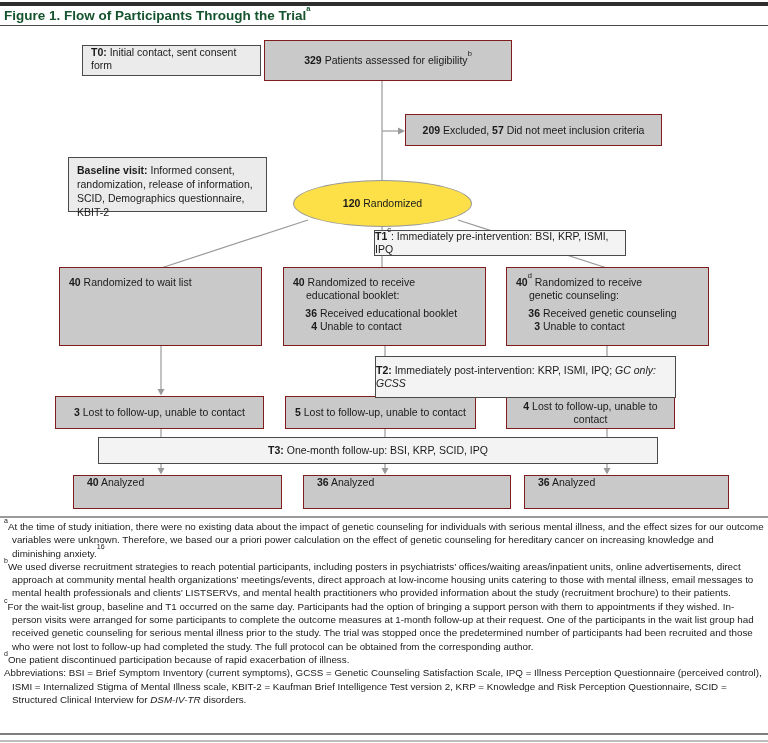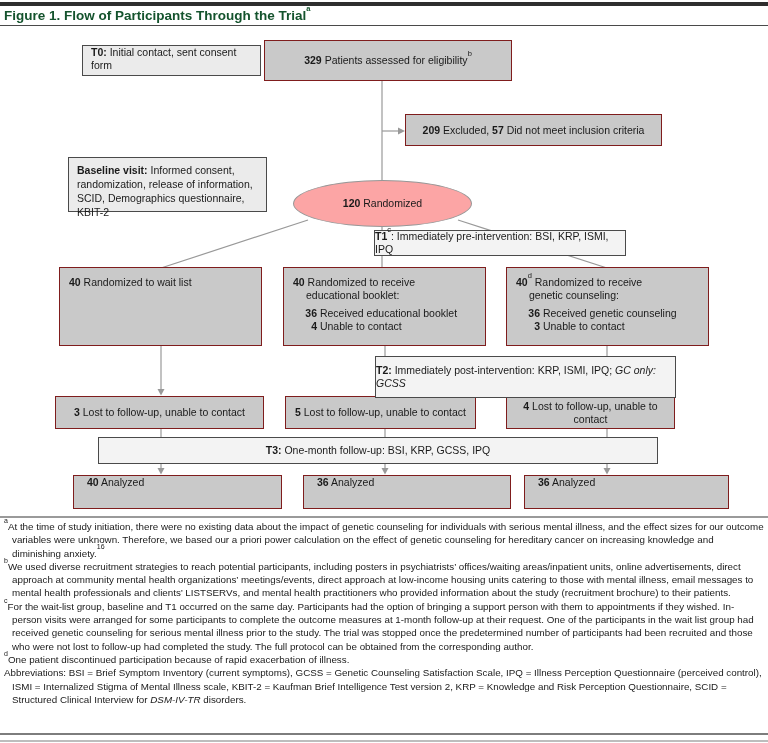--- a/index.html
+++ b/index.html
@@ -25,21 +25,21 @@
   .light{background:#ebebeb;border:1.5px solid #4a4a4a;}
   .tbox{background:#f3f3f3;border:1.5px solid #4a4a4a;z-index:3;
         display:flex;align-items:center;justify-content:center;text-align:left;}
   .vcenter{display:flex;margin-left:18px;}
   .hcenter{display:flex;align-items:center;justify-content:center;text-align:center;}
 
   .t0{left:64px;top:45px;width:179px;height:31px;padding-left:8px;}
   .assessed{left:264px;top:40px;width:248px;height:41px;}
   .excluded{left:405px;top:114px;width:257px;height:32px;}
   .baseline{left:68px;top:157px;width:199px;height:55px;padding:5px 8px;line-height:14px;}
-  .ellipse{left:293px;top:180px;width:179px;height:47px;background:#fca5a5;
+  .ellipse{left:293px;top:180px;width:179px;height:47px;background:#fde047;
            border:1px solid #979797;border-radius:50%;}
   .t1{left:374px;top:230px;width:252px;height:26px;}
   .t2{left:375px;top:356px;width:301px;height:42px;}
   .t3{left:98px;top:437px;width:560px;height:27px;}
 
   .arm{top:267px;width:203px;height:79px;padding:8px 9px;}
   .arm1{left:59px;} .arm2{left:283px;} .arm3{left:506px;}
   .arm-head{padding-left:13px;text-indent:-13px;}
   .arm-subs{margin-top:5px;padding-left:10px;}
   .num{display:inline-block;min-width:14px;text-align:right;font-weight:700;}
@@ -140,21 +140,21 @@
     <span><span class="b">3</span><span> Lost to follow-up, unable to contact</span></span>
   </div>
   <div class="box gray lost lost2 hcenter">
     <span><span class="b">5</span><span> Lost to follow-up, unable to contact</span></span>
   </div>
   <div class="box gray lost lost3 hcenter">
     <span><span class="b">4</span><span> Lost to follow-up, unable to contact</span></span>
   </div>
 
   <div class="box tbox t3">
-    <span><span class="b">T3:</span><span> One-month follow-up: BSI, KRP, GCSS, IPQ</span></span>
+    <span><span class="b">T3:</span><span> One-month follow-up: BSI, KRP, SCID, IPQ</span></span>
   </div>
 
   <div class="box gray analyzed an1 vcenter">
     <span><span class="b">40</span><span> Analyzed</span></span>
   </div>
   <div class="box gray analyzed an2 vcenter">
     <span><span class="b">36</span><span> Analyzed</span></span>
   </div>
   <div class="box gray analyzed an3 vcenter">
     <span><span class="b">36</span><span> Analyzed</span></span>

